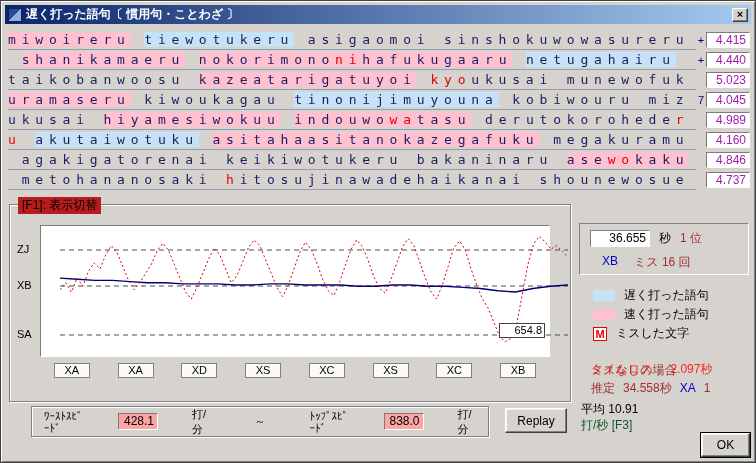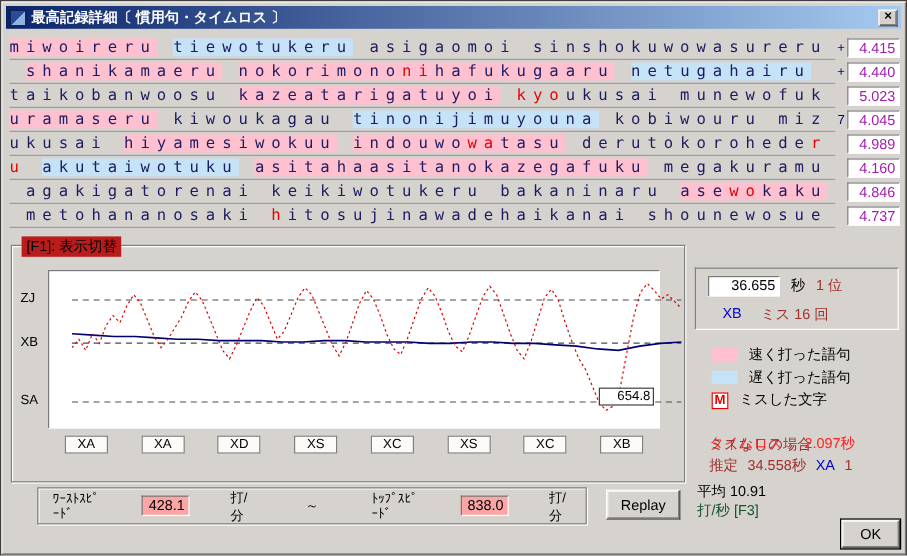--- a/index.html
+++ b/index.html
@@ -89,21 +89,21 @@
   .average1{position:absolute;left:580px;top:400px;font-size:12px;color:#000;}
   .average2{position:absolute;left:580px;top:416px;font-size:12px;color:#14532d;}
 </style>
 </head>
 <body>
 
 <div class="window">
 
   <div class="titlebar">
     <span class="app-icon"></span>
-    <span class="title-text">最高記録詳細〔 慣用句・タイムロス 〕</span>
+    <span class="title-text">遅く打った語句〔 慣用句・ことわざ 〕</span>
     <button class="close-btn">×</button>
   </div>
 
   <div class="rows">
       <div class="record-row">
         <span class="row-text"><span class="bg-fast">miwoireru</span><span> </span><span class="bg-slow">tiewotukeru</span><span> </span><span>asigaomoi</span><span> </span><span>sinshokuwowasureru</span></span>
         <span class="row-mark">+</span>
         <span class="row-value">4.415</span>
       </div>
       <div class="record-row">
@@ -188,26 +188,26 @@
       <span class="rank">1 位</span>
     </div>
     <div class="score-line2">
       <span class="grade">XB</span>
       <span class="miss-count">ミス 16 回</span>
     </div>
   </div>
 
   <div class="legend">
       <div class="legend-row">
+        <span class="legend-swatch bg-slow-swatch"></span>
+        <span class="legend-label">遅く打った語句</span>
+      </div>
+      <div class="legend-row">
         <span class="legend-swatch bg-fast-swatch"></span>
         <span class="legend-label">速く打った語句</span>
-      </div>
-      <div class="legend-row">
-        <span class="legend-swatch bg-slow-swatch"></span>
-        <span class="legend-label">遅く打った語句</span>
       </div>
       <div class="legend-row">
         <span class="legend-miss">M</span>
         <span class="legend-label">ミスした文字</span>
       </div>
     </div>
 
   <div class="timeloss">
     <span>タイムロス</span><span class="tl-val">2.097秒</span>
   </div>

